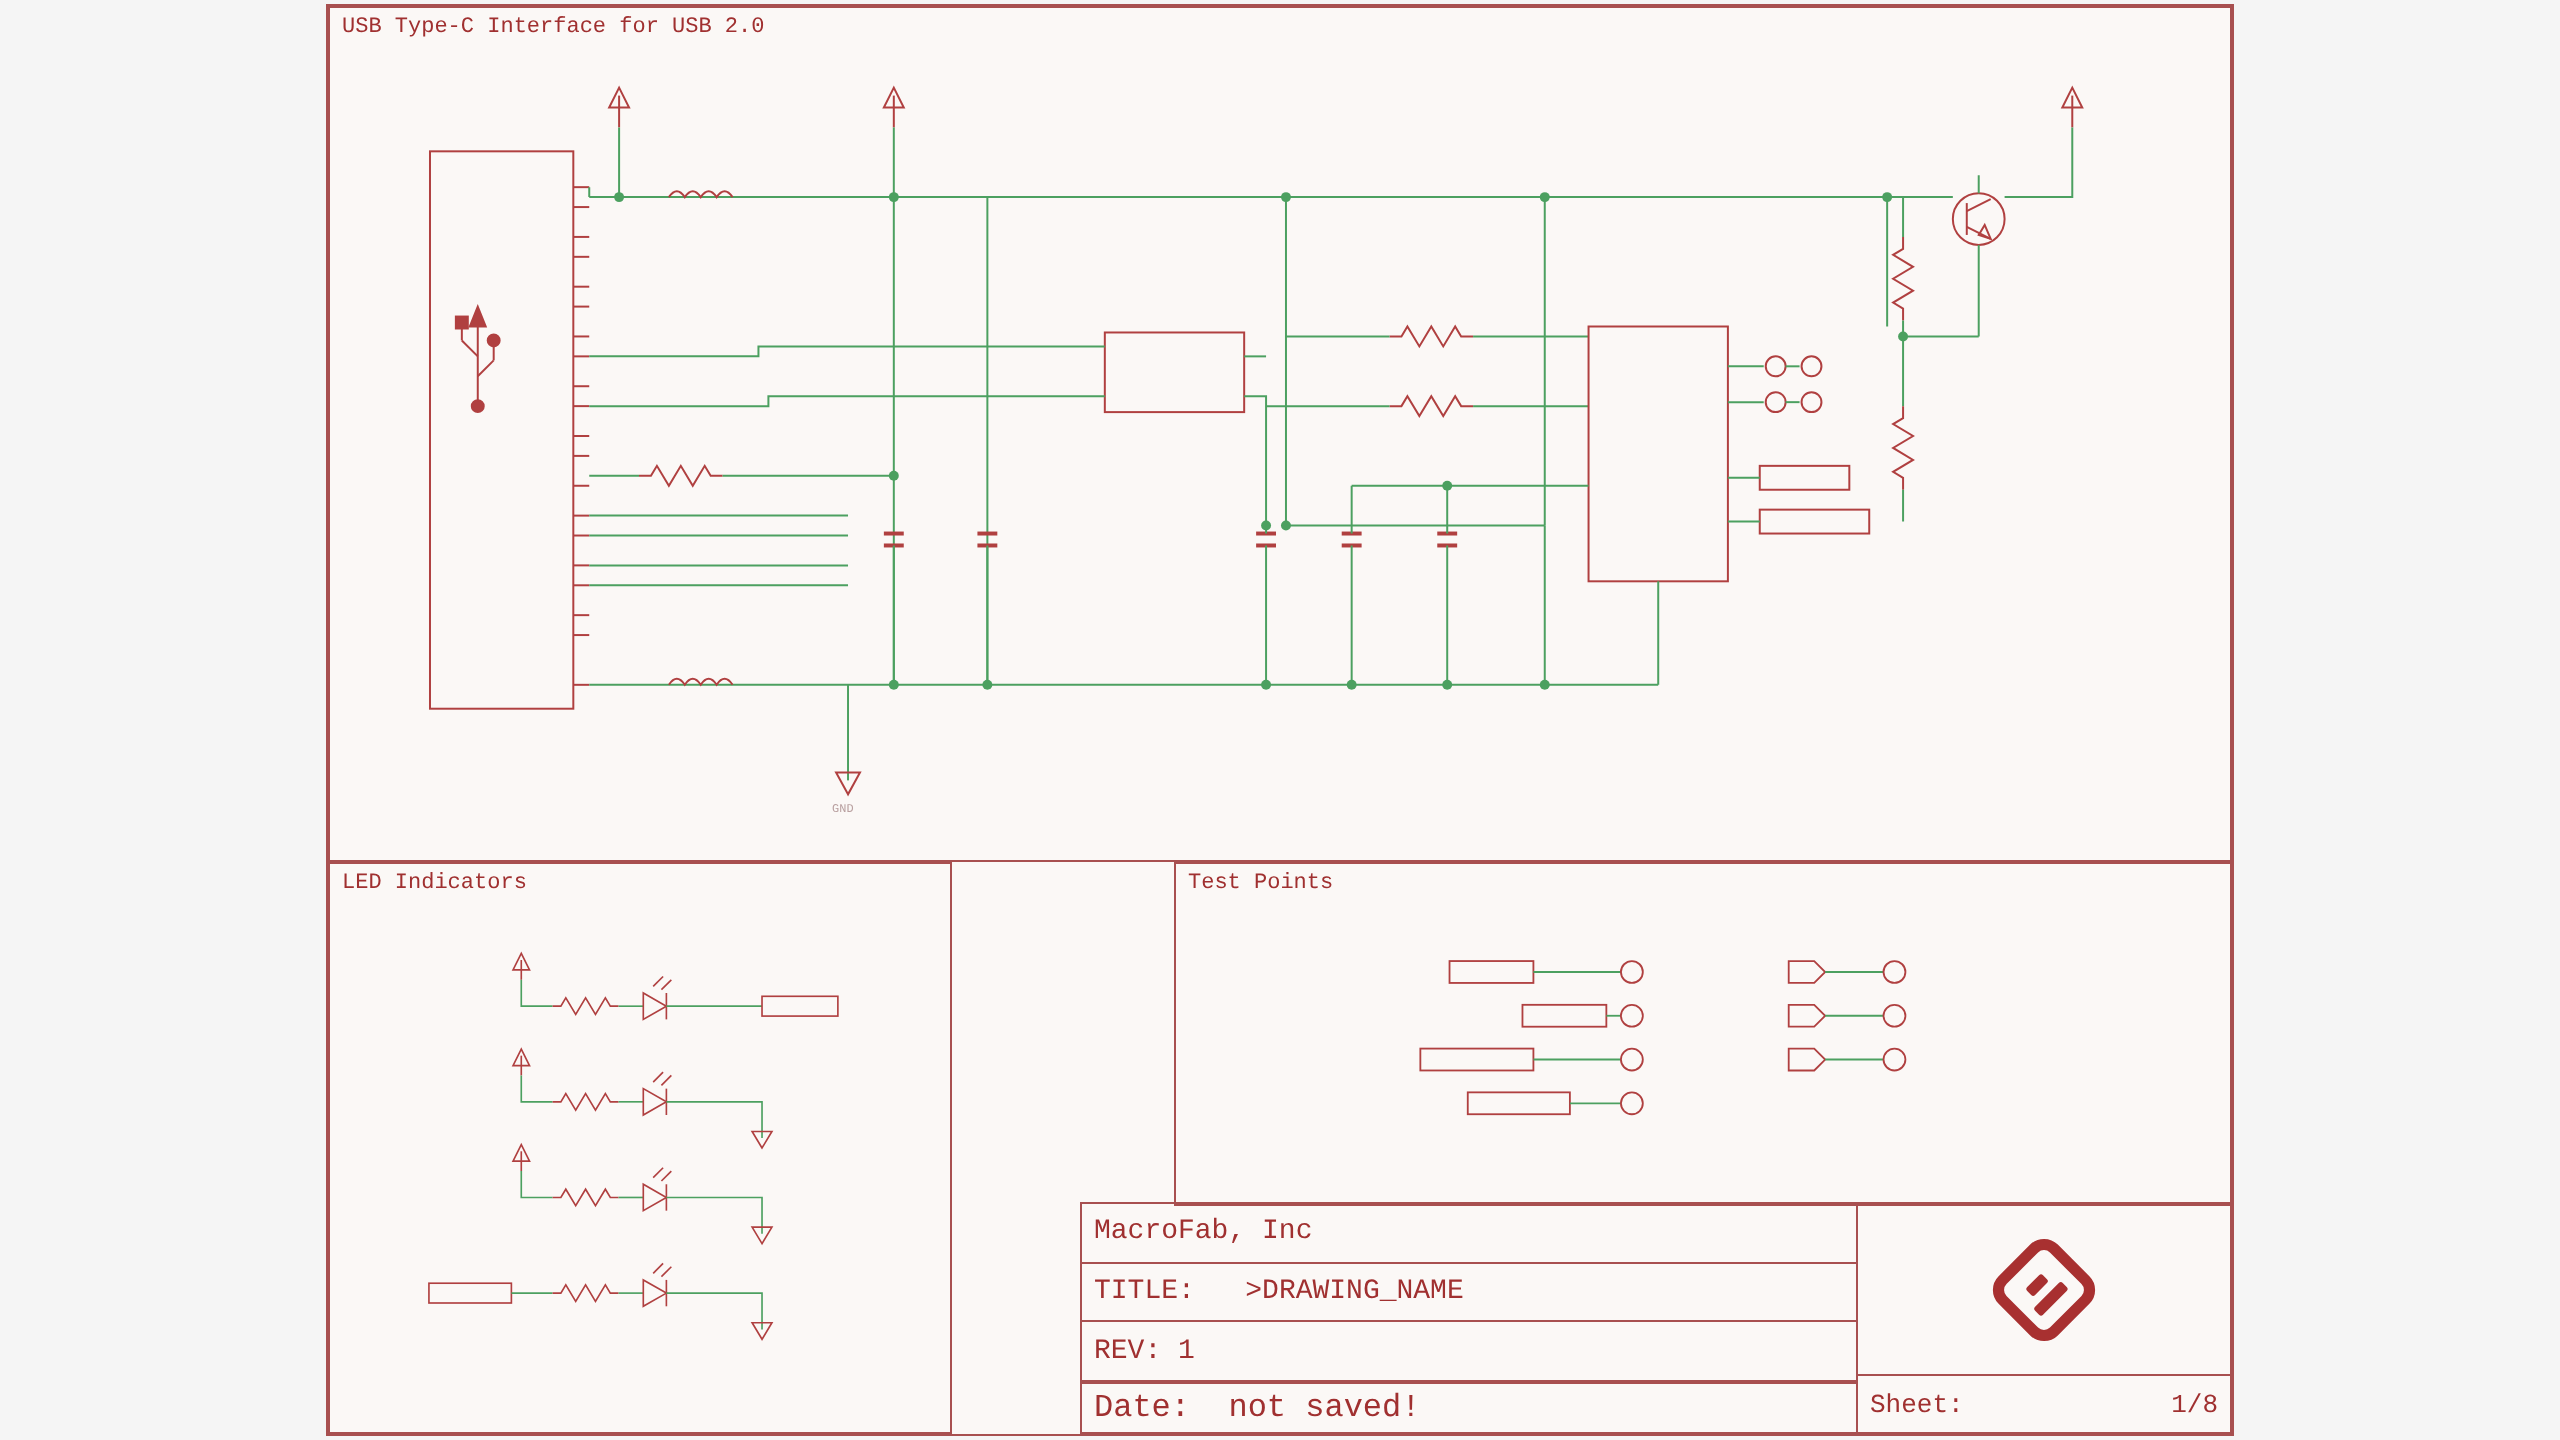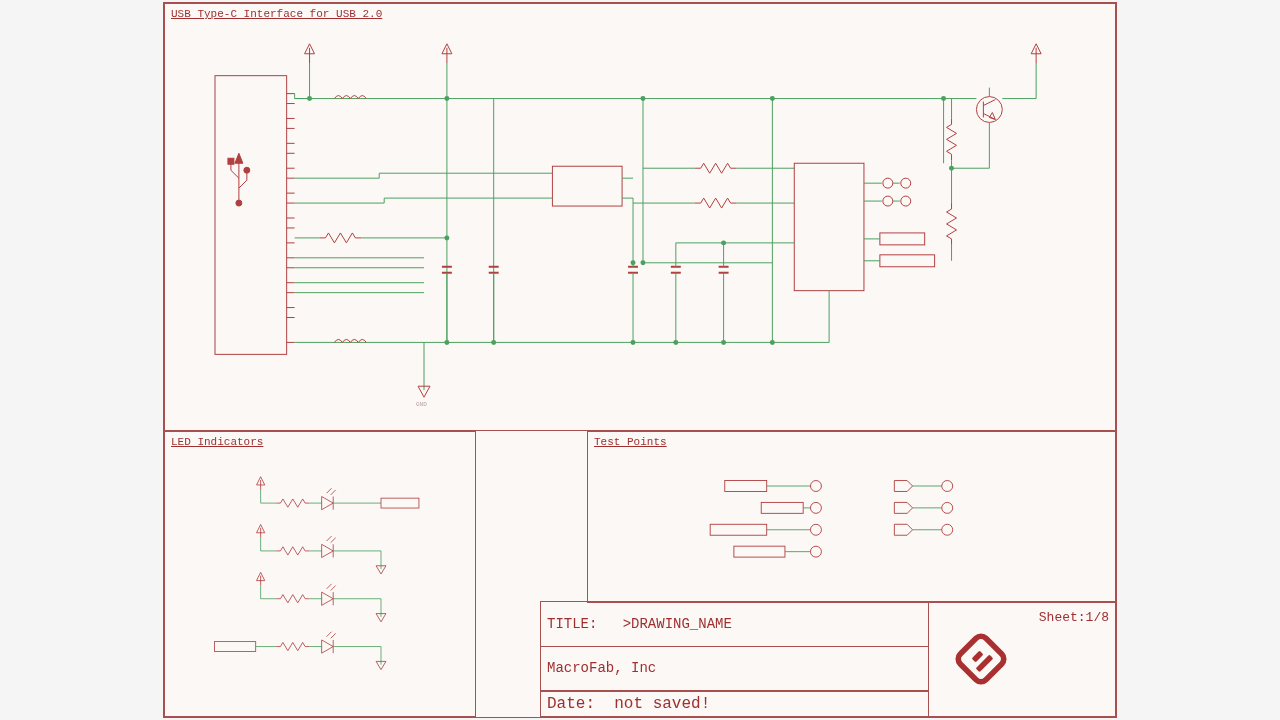--- a/index.html
+++ b/index.html
@@ -58,20 +58,21 @@
     font-size: 14px;
     color: #a03030;
     display: flex;
     align-items: center;
     white-space: pre;
   }
   .title-row:last-child { border-bottom: none; }
   .title-right {
     width: 186px;
     display: flex;
+    flex-direction: column;
   }
   .logo-cell {
     flex: 1;
     display: flex;
     align-items: center;
     justify-content: center;
   }
   .sheet-cell {
     height: 24px;
     border-top: 1px solid #a85050;
@@ -81,21 +82,20 @@
     display: flex;
     align-items: center;
     justify-content: space-between;
   }
   .section-title {
     position: absolute;
     top: 4px;
     left: 6px;
     font-size: 11px;
     color: #a03030;
-    text-decoration: underline;
   }
   
   svg.schem {
     position: absolute;
     inset: 0;
     width: 100%;
     height: 100%;
   }
   .wire { stroke: #4ca060; stroke-width: 1; fill: none; }
   .outline { stroke: #b04040; stroke-width: 1; fill: none; }
@@ -371,25 +371,29 @@
         <polygon class="outfill" points="336,94 350,94 356,100 350,106 336,106"></polygon>
           <path class="wire" d="M356 100 H388"></path>
           <circle class="outline" cx="394" cy="100" r="6"></circle>
       </g>
     </svg>
   </div>
 
   <div class="title-block">
     <div class="title-left">
       <div class="title-row">
+        <span>MacroFab, Inc</span>
+      </div>
+      <div class="title-row">
         <span>TITLE:</span><span>   </span>
         <span>&gt;DRAWING_NAME</span>
       </div>
       <div class="title-row">
-        <span>MacroFab, Inc</span>
+        <span>REV:</span><span> </span>
+        <span>1</span>
       </div>
       <div class="tbl-bottom">
         <div style="flex:1">
           <span>Date:</span>
             <span>&nbsp;&nbsp;</span>
           <span>not saved!</span>
         </div>
       </div>
     </div>
     <div class="title-right">

